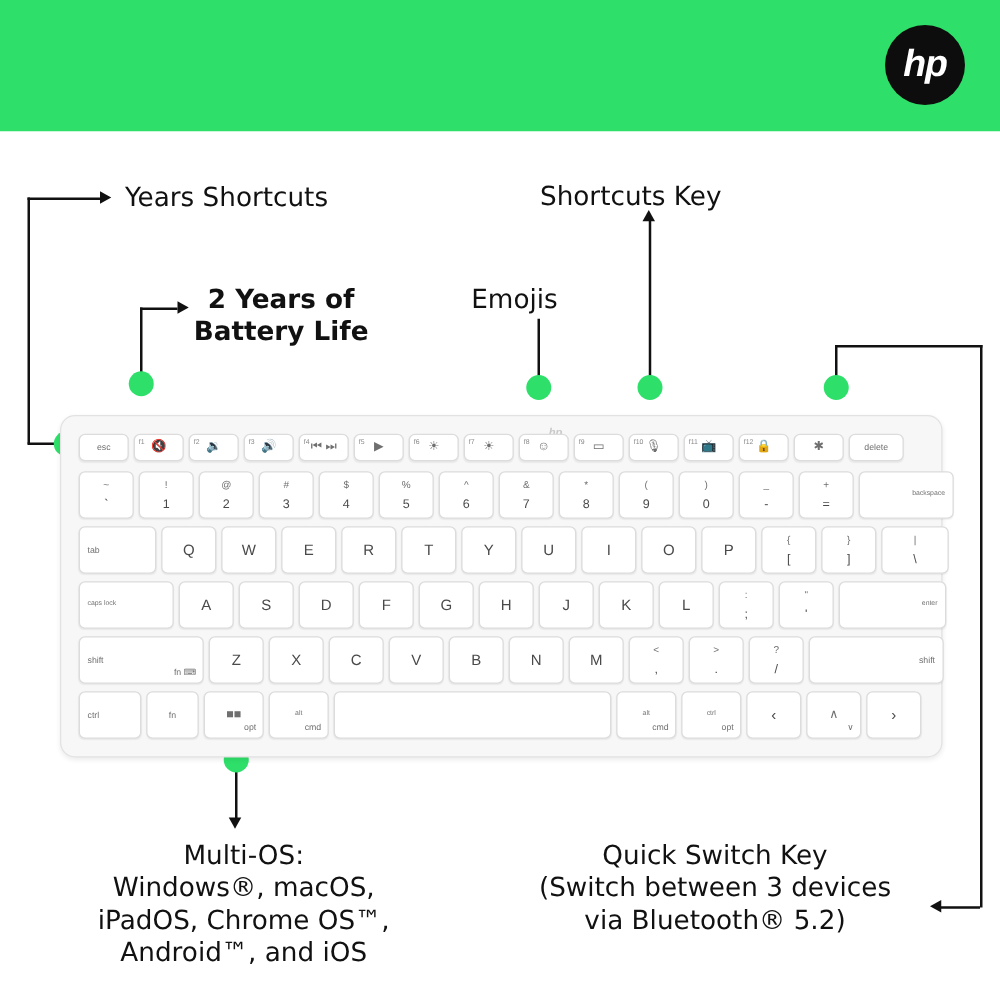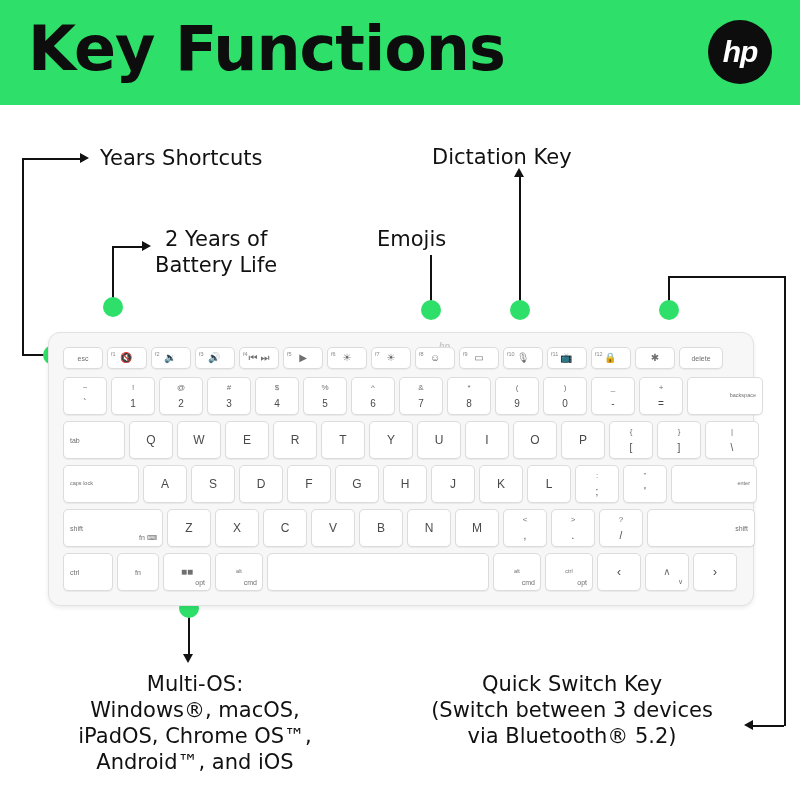--- a/index.html
+++ b/index.html
@@ -174,29 +174,28 @@
     font-size: 9px;
     font-style: italic;
     font-weight: 700;
     color: #c9c9c9;
   }
 </style>
 </head>
 <body>
 
 <div class="header">
-  <div class="header-title">Key Functions</div>
   <div class="hp-logo">hp</div>
 </div>
 
 <div class="label" style="left:100px; top:145px;">Years Shortcuts</div>
-<div class="label center" style="left:155px; top:226px;">2 Years of
+<div class="label center" style="left:155px; top:226px;font-weight:bold;">2 Years of
 Battery Life</div>
 <div class="label" style="left:377px; top:226px;">Emojis</div>
-<div class="label" style="left:432px; top:144px;">Dictation Key</div>
+<div class="label" style="left:432px; top:144px;">Shortcuts Key</div>
 <div class="label center" style="left:392px; top:671px; width:360px;">Quick Switch Key
 (Switch between 3 devices
 via Bluetooth® 5.2)</div>
 <div class="label center" style="left:40px; top:671px; width:310px;">Multi-OS:
 Windows®, macOS,
 iPadOS, Chrome OS™,
 Android™, and iOS</div>
 
 <div class="line hline" style="left:22px; top:158px; width:58px;"></div>
 <div class="arrow arrow-right" style="left:80px; top:153px;"></div>

